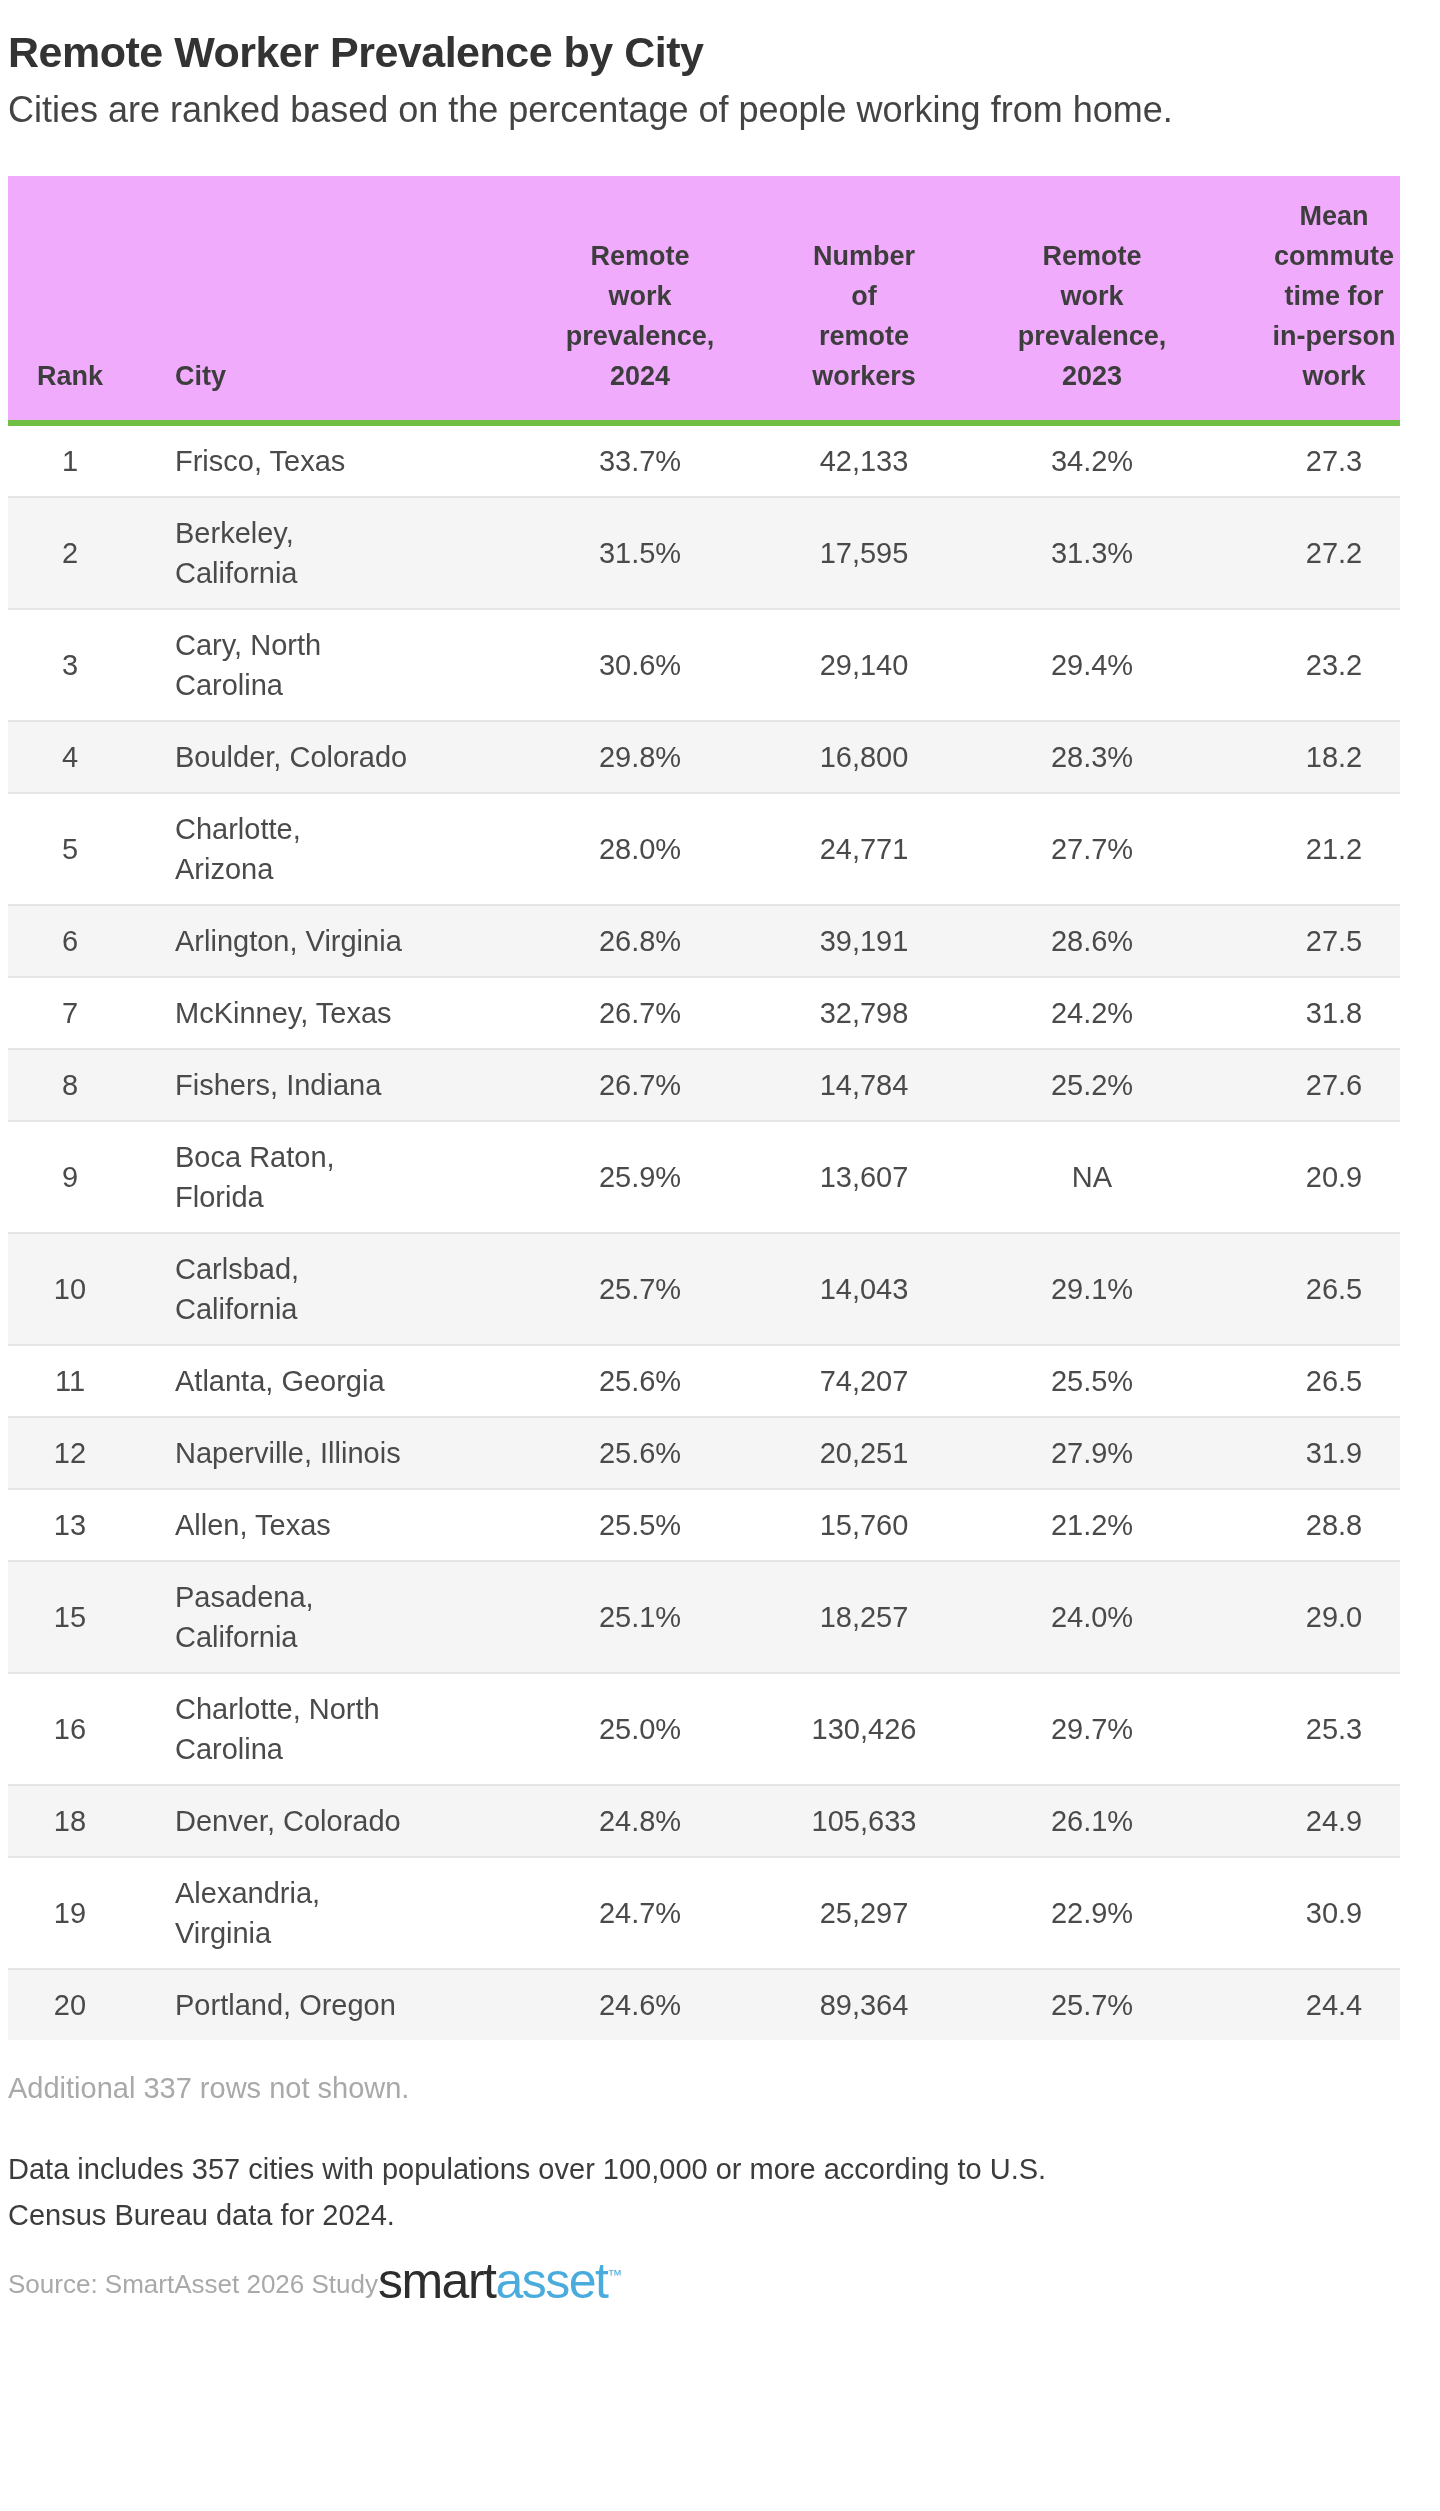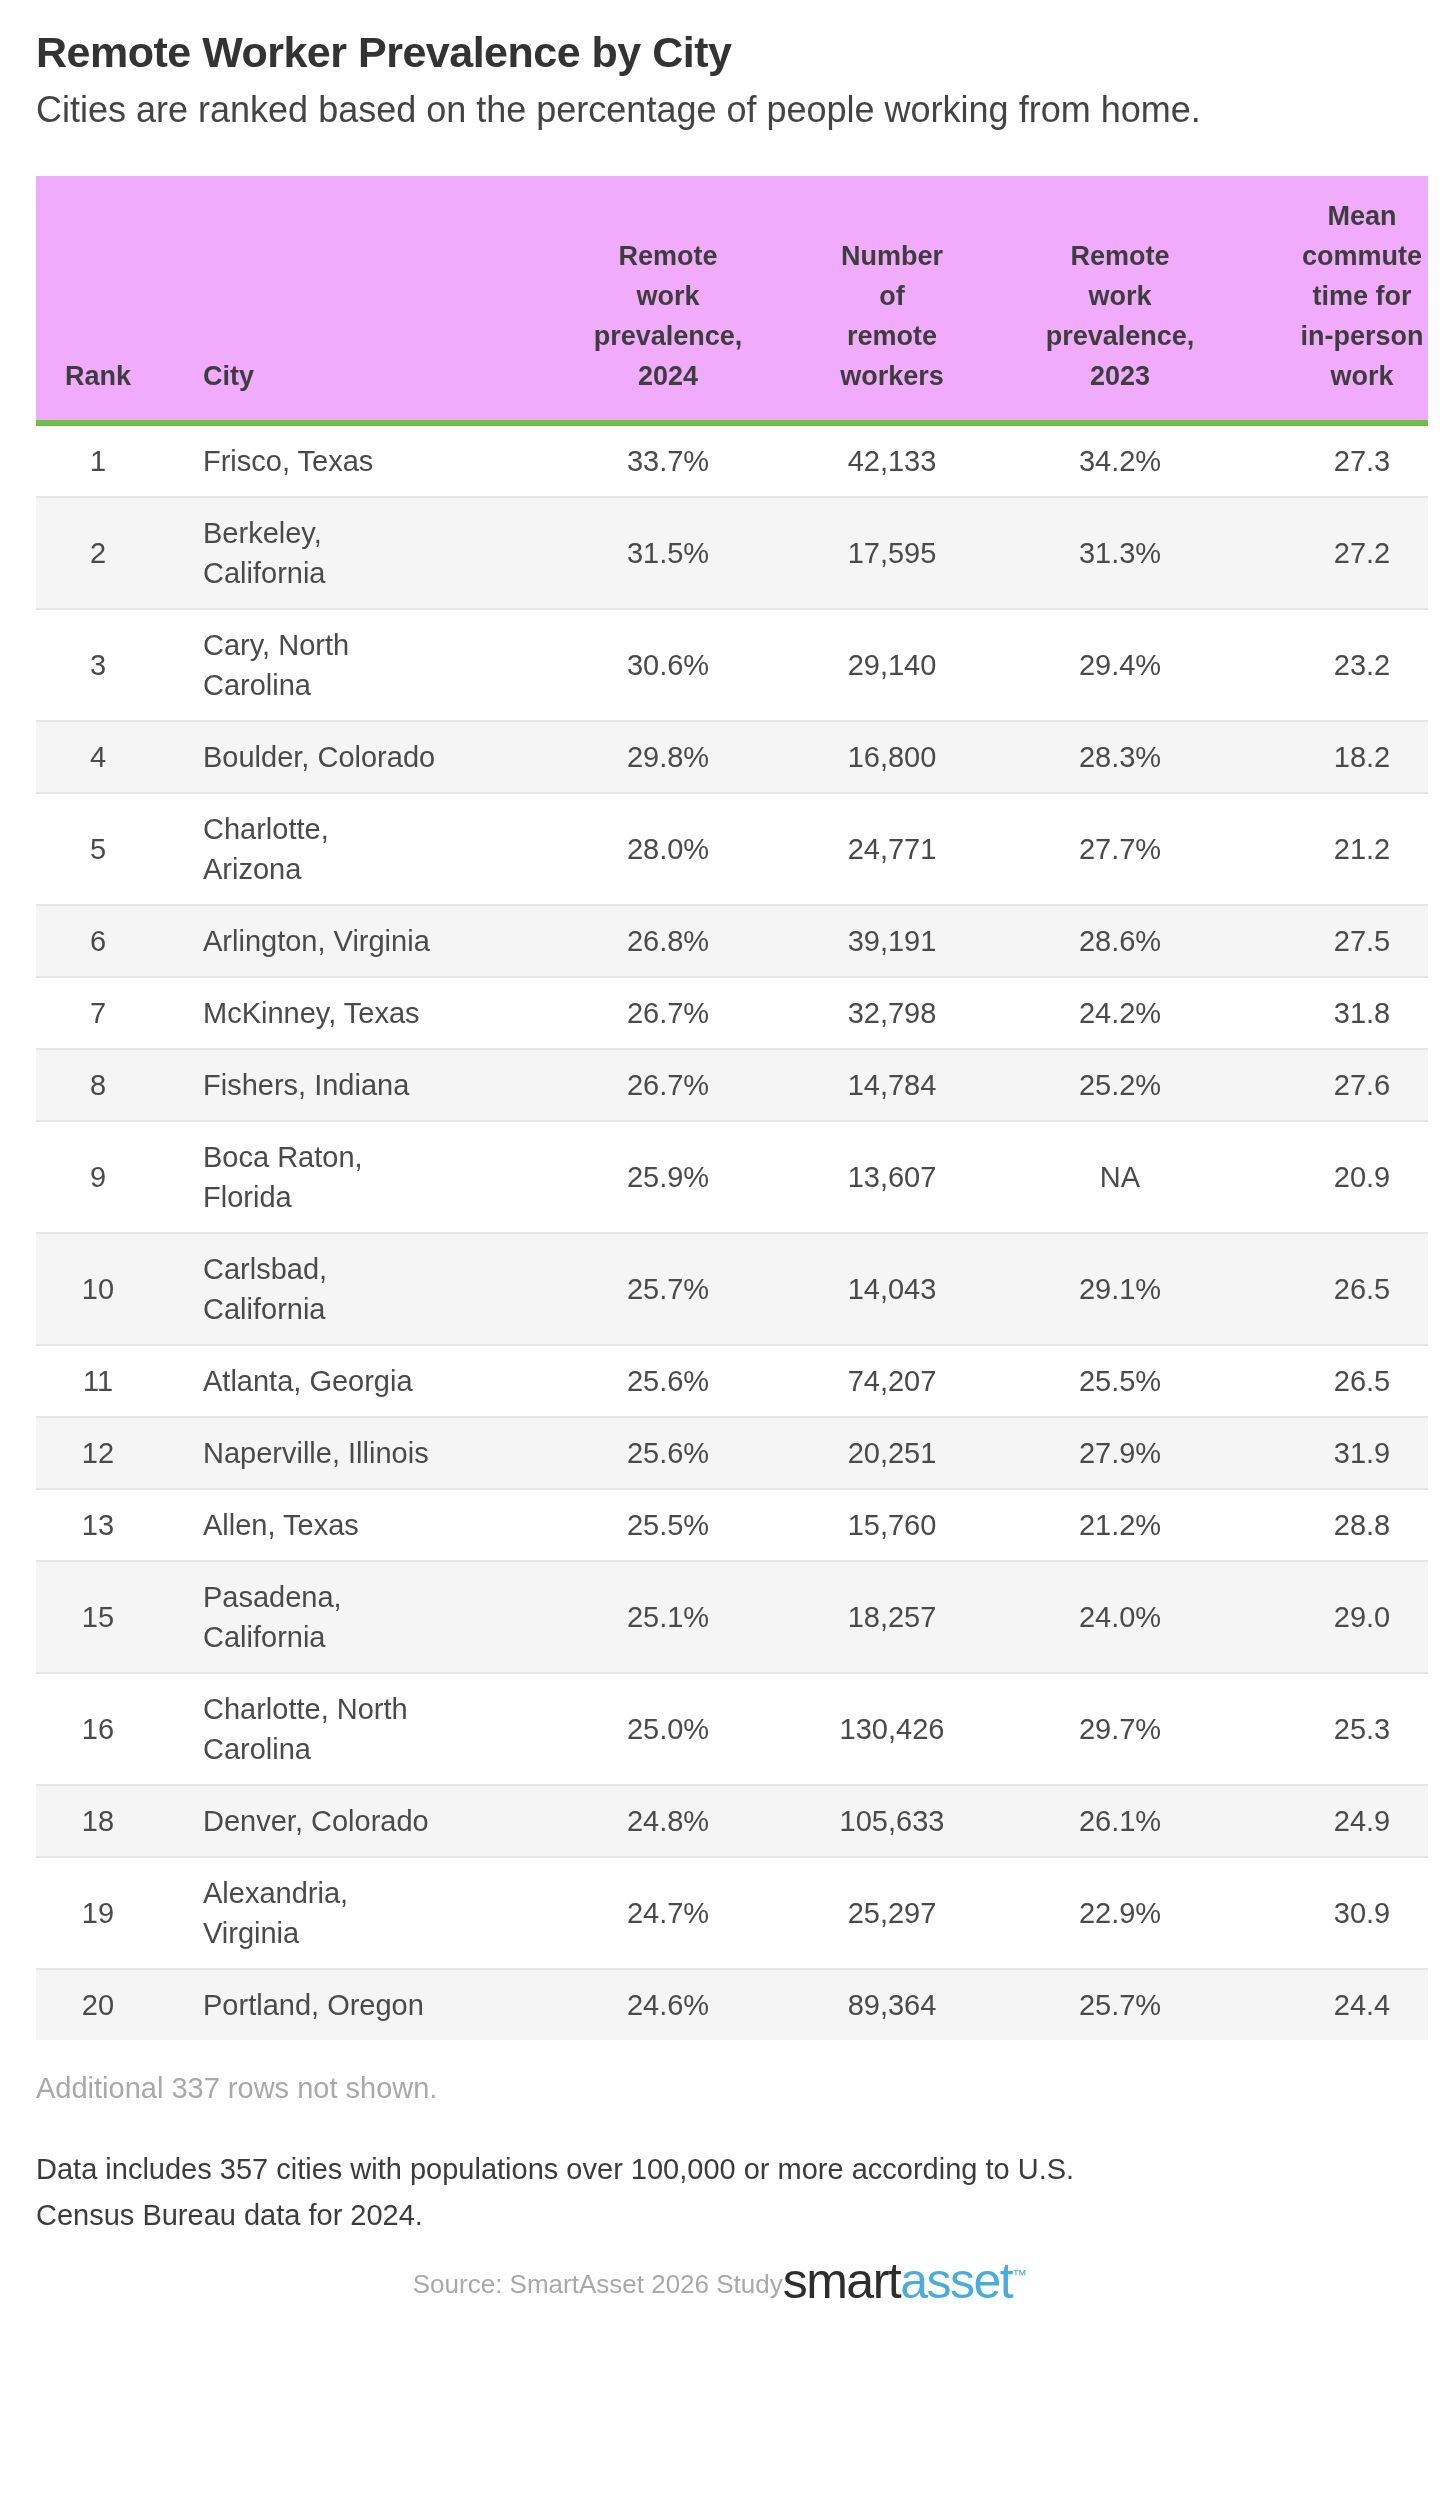--- a/index.html
+++ b/index.html
@@ -3,21 +3,21 @@
 <meta charset="utf-8">
 <style>
   * { box-sizing: border-box; }
   html, body { margin: 0; padding: 0; background: #ffffff; }
   body {
     width: 1440px; height: 2511px;
     font-family: "Liberation Sans", sans-serif;
     color: #454545;
     overflow: hidden;
   }
-  .page { padding: 0 36px; }
+  .page { padding: 0 8px; }
 
   .title {
     margin: 26px 0 0 0;
     font-size: 43px;
     line-height: 52px;
     font-weight: 700;
     color: #333333;
     letter-spacing: -0.5px;
   }
   .subtitle {
@@ -71,21 +71,21 @@
   .footnote {
     margin: 40px 0 0 0;
     font-size: 29px;
     line-height: 46px;
     color: #3c3c3c;
     white-space: pre-line;
   }
   .footer-row {
     margin-top: 8px;
     display: flex;
-    justify-content: center;
+    justify-content: flex-start;
     align-items: flex-end;
   }
   .source {
     font-size: 26px;
     color: #a9a9a9;
     padding-bottom: 10px;
   }
   .logo {
     font-size: 50px;
     font-weight: 400;

